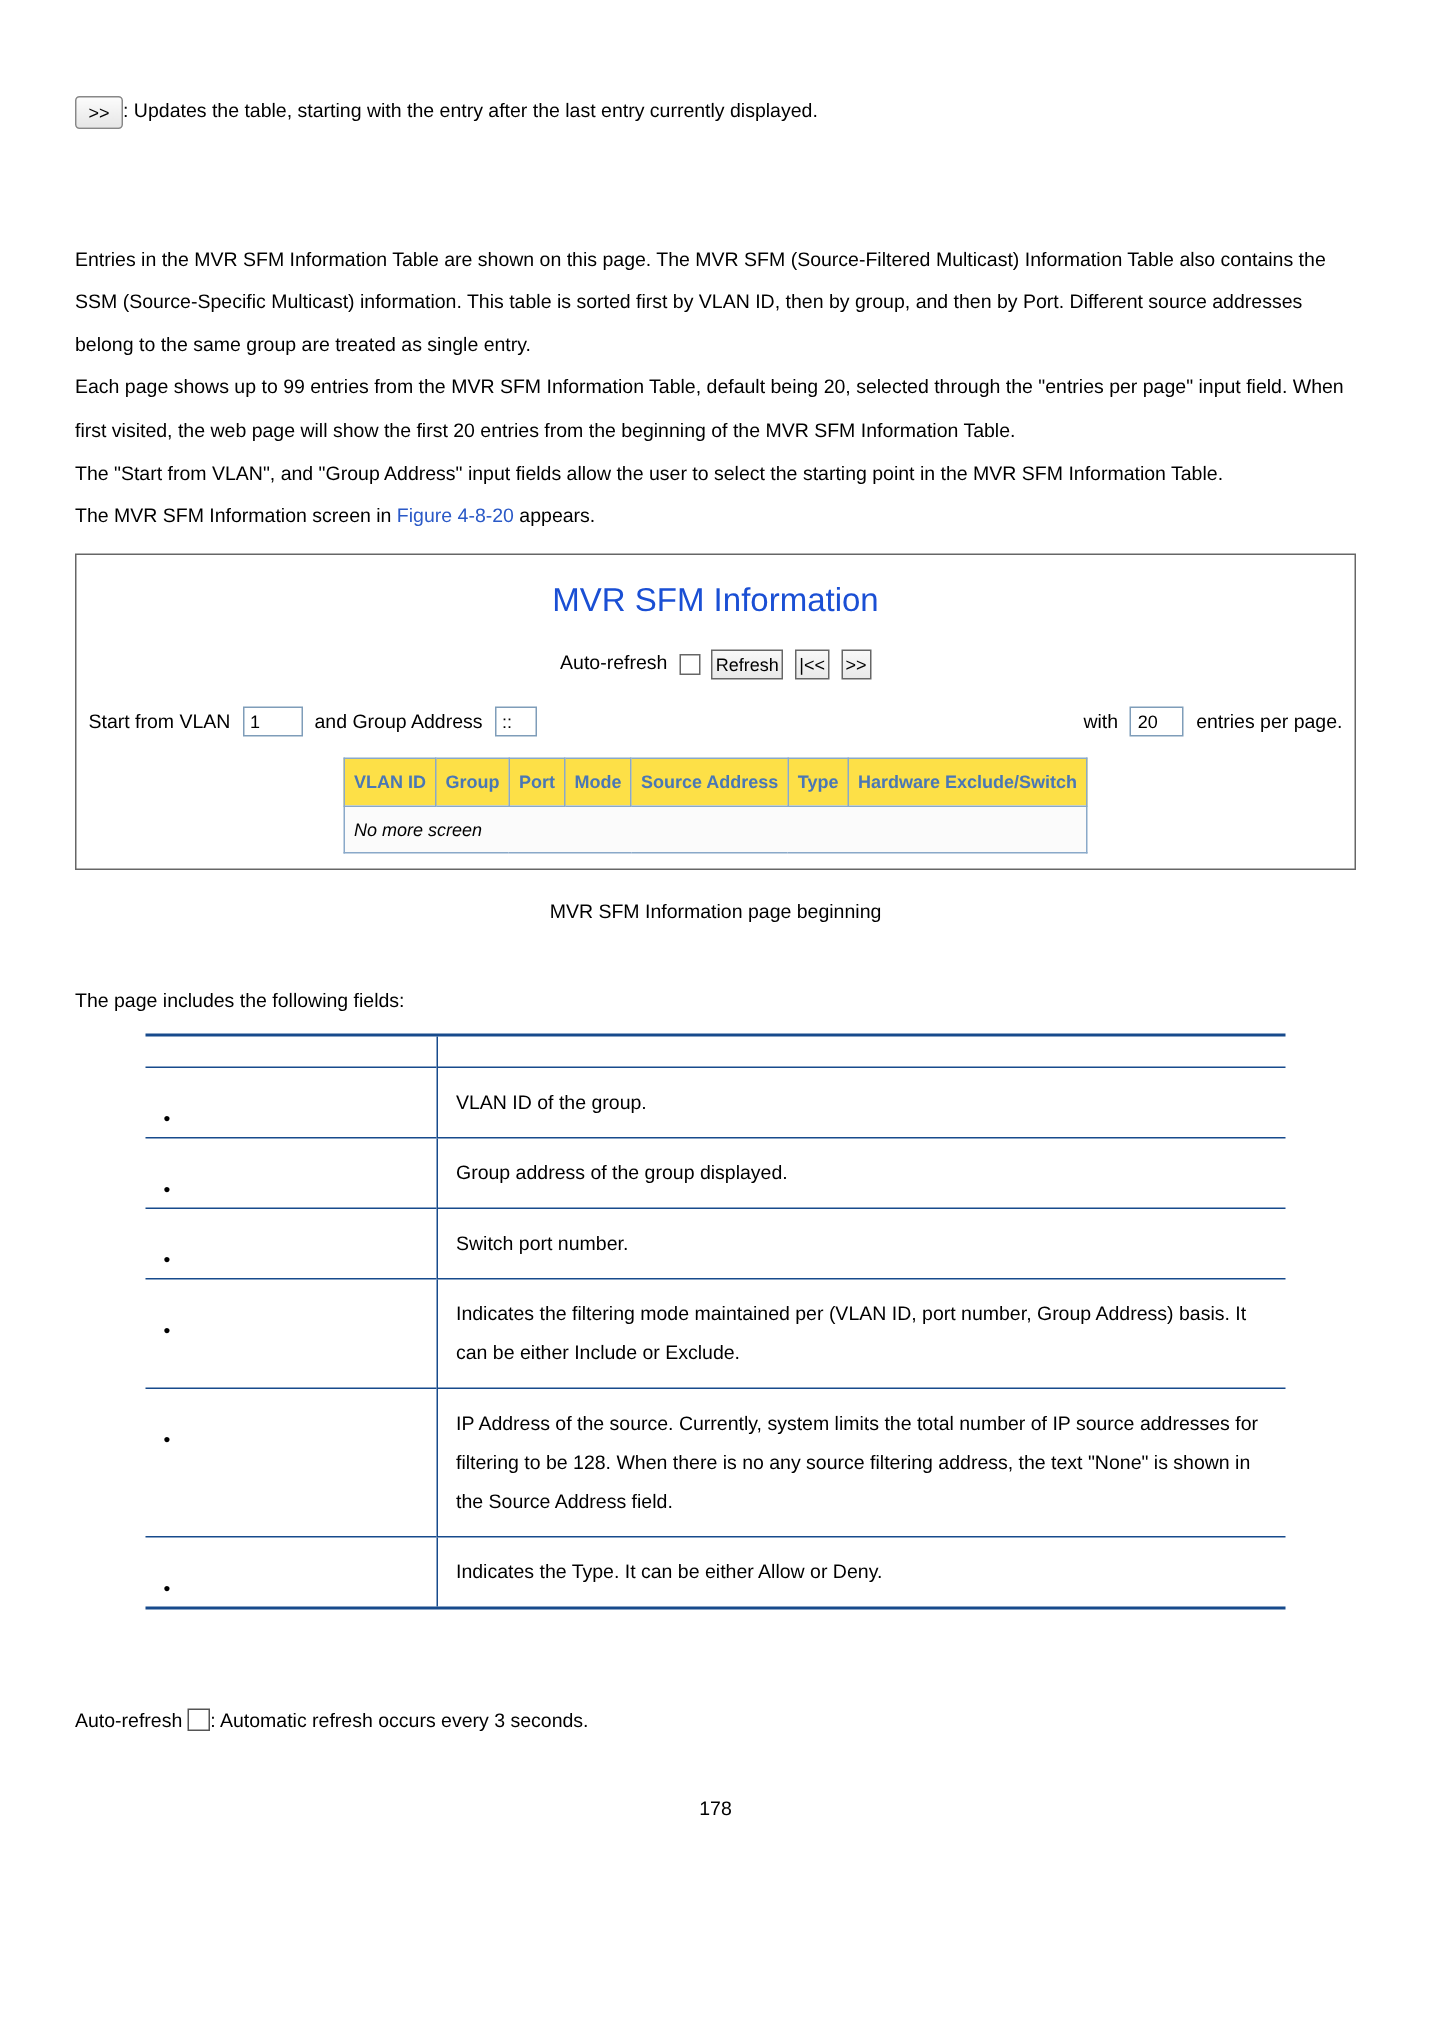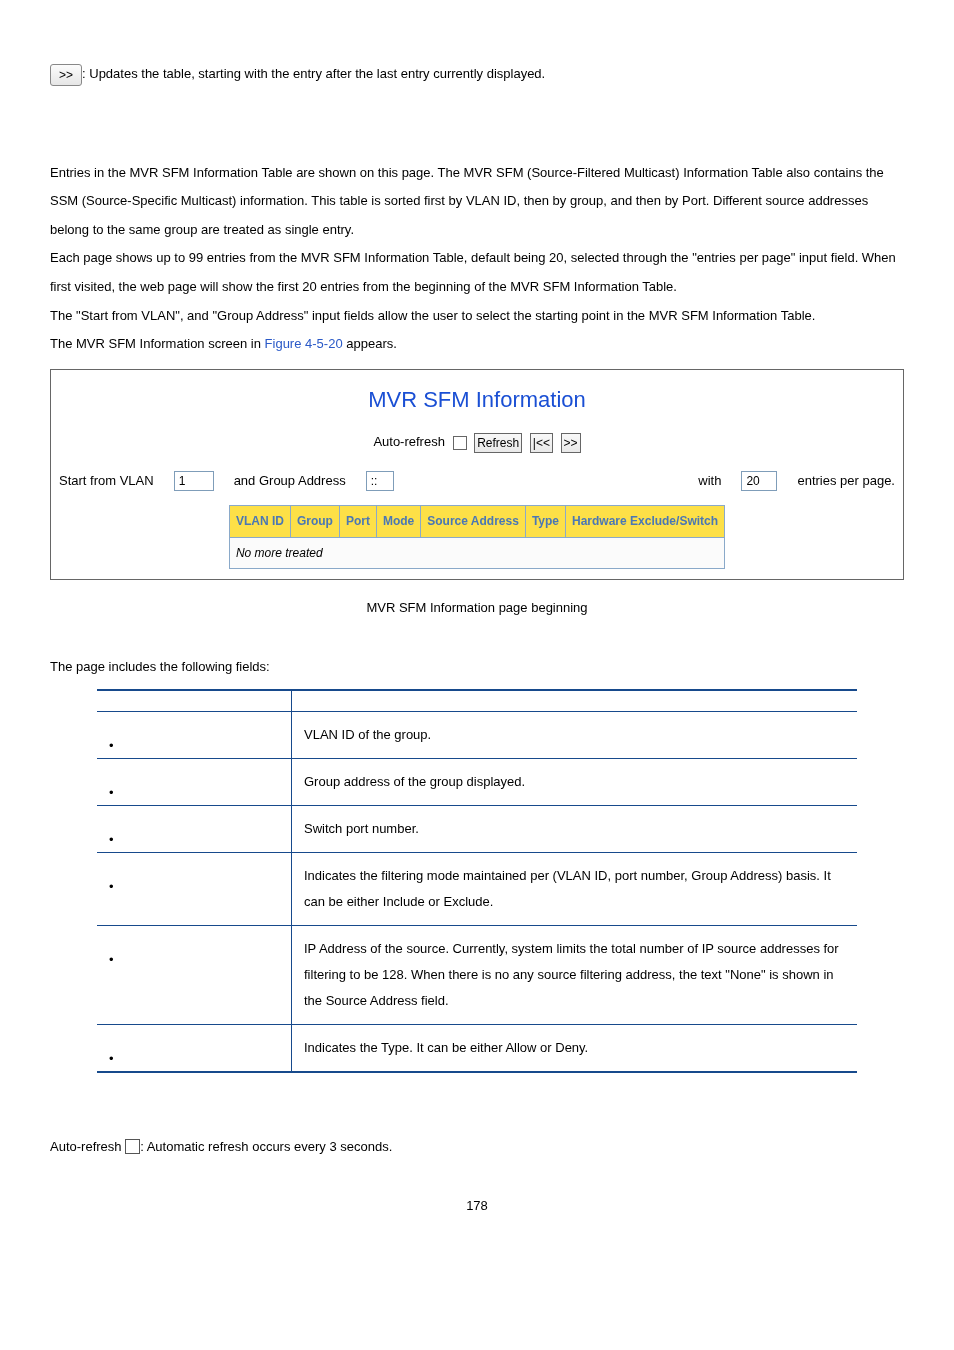--- a/index.html
+++ b/index.html
@@ -57,21 +57,21 @@
     padding: 0 2px;
     line-height: 18px;
     vertical-align: middle;
     margin-left: 4px;
   }
   .start-row {
     padding: 0 8px 10px 8px;
     font-size: 13px;
     display: flex;
     align-items: center;
-    gap: 20px;
+    gap: 8px;
     flex-wrap: wrap;
   }
   .inp {
     border: 1px solid #7f9db9;
     font-size: 12px;
     height: 18px;
     padding: 0 4px;
     background: #fff;
   }
   .inp.vlan { width: 30px; }
@@ -156,21 +156,21 @@
 <div>
   <span class="btn btn-inline">&gt;&gt;</span><span>: Updates the table, starting with the entry after the last entry currently displayed.</span>
 </div>
 
 <div style="height:70px"></div>
 
 <div>Entries in the MVR SFM Information Table are shown on this page. The MVR SFM (Source-Filtered Multicast) Information Table also contains the SSM (Source-Specific Multicast) information. This table is sorted first by VLAN ID, then by group, and then by Port. Different source addresses belong to the same group are treated as single entry.</div>
 <div>Each page shows up to 99 entries from the MVR SFM Information Table, default being 20, selected through the "entries per page" input field. When first visited, the web page will show the first 20 entries from the beginning of the MVR SFM Information Table.</div>
 <div>The "Start from VLAN", and "Group Address" input fields allow the user to select the starting point in the MVR SFM Information Table.</div>
 <div>
-  <span>The MVR SFM Information screen in </span><span class="link">Figure 4-5-20</span><span> appears.</span>
+  <span>The MVR SFM Information screen in </span><span class="link">Figure 4-8-20</span><span> appears.</span>
 </div>
 
 <div class="figure-wrap">
   <div class="figure-title">MVR SFM Information</div>
   <div class="figure-controls">
     <span>Auto-refresh</span>
     <span class="small-checkbox"></span>
     <span class="figure-btn">Refresh</span>
     <span class="figure-btn">|&lt;&lt;</span>
     <span class="figure-btn">&gt;&gt;</span>
@@ -191,21 +191,21 @@
           <tr>
         <th>VLAN ID</th>
         <th>Group</th>
         <th>Port</th>
         <th>Mode</th>
         <th>Source Address</th>
         <th>Type</th>
         <th>Hardware Exclude/Switch</th>
       </tr>
       <tr>
-        <td class="nomore" colspan="7">No more treated</td>
+        <td class="nomore" colspan="7">No more screen</td>
       </tr>
     </tbody>
       </table>
   </div>
 </div>
 
 <div class="caption">MVR SFM Information page beginning</div>
 
 <div class="fields-intro">The page includes the following fields:</div>
 

